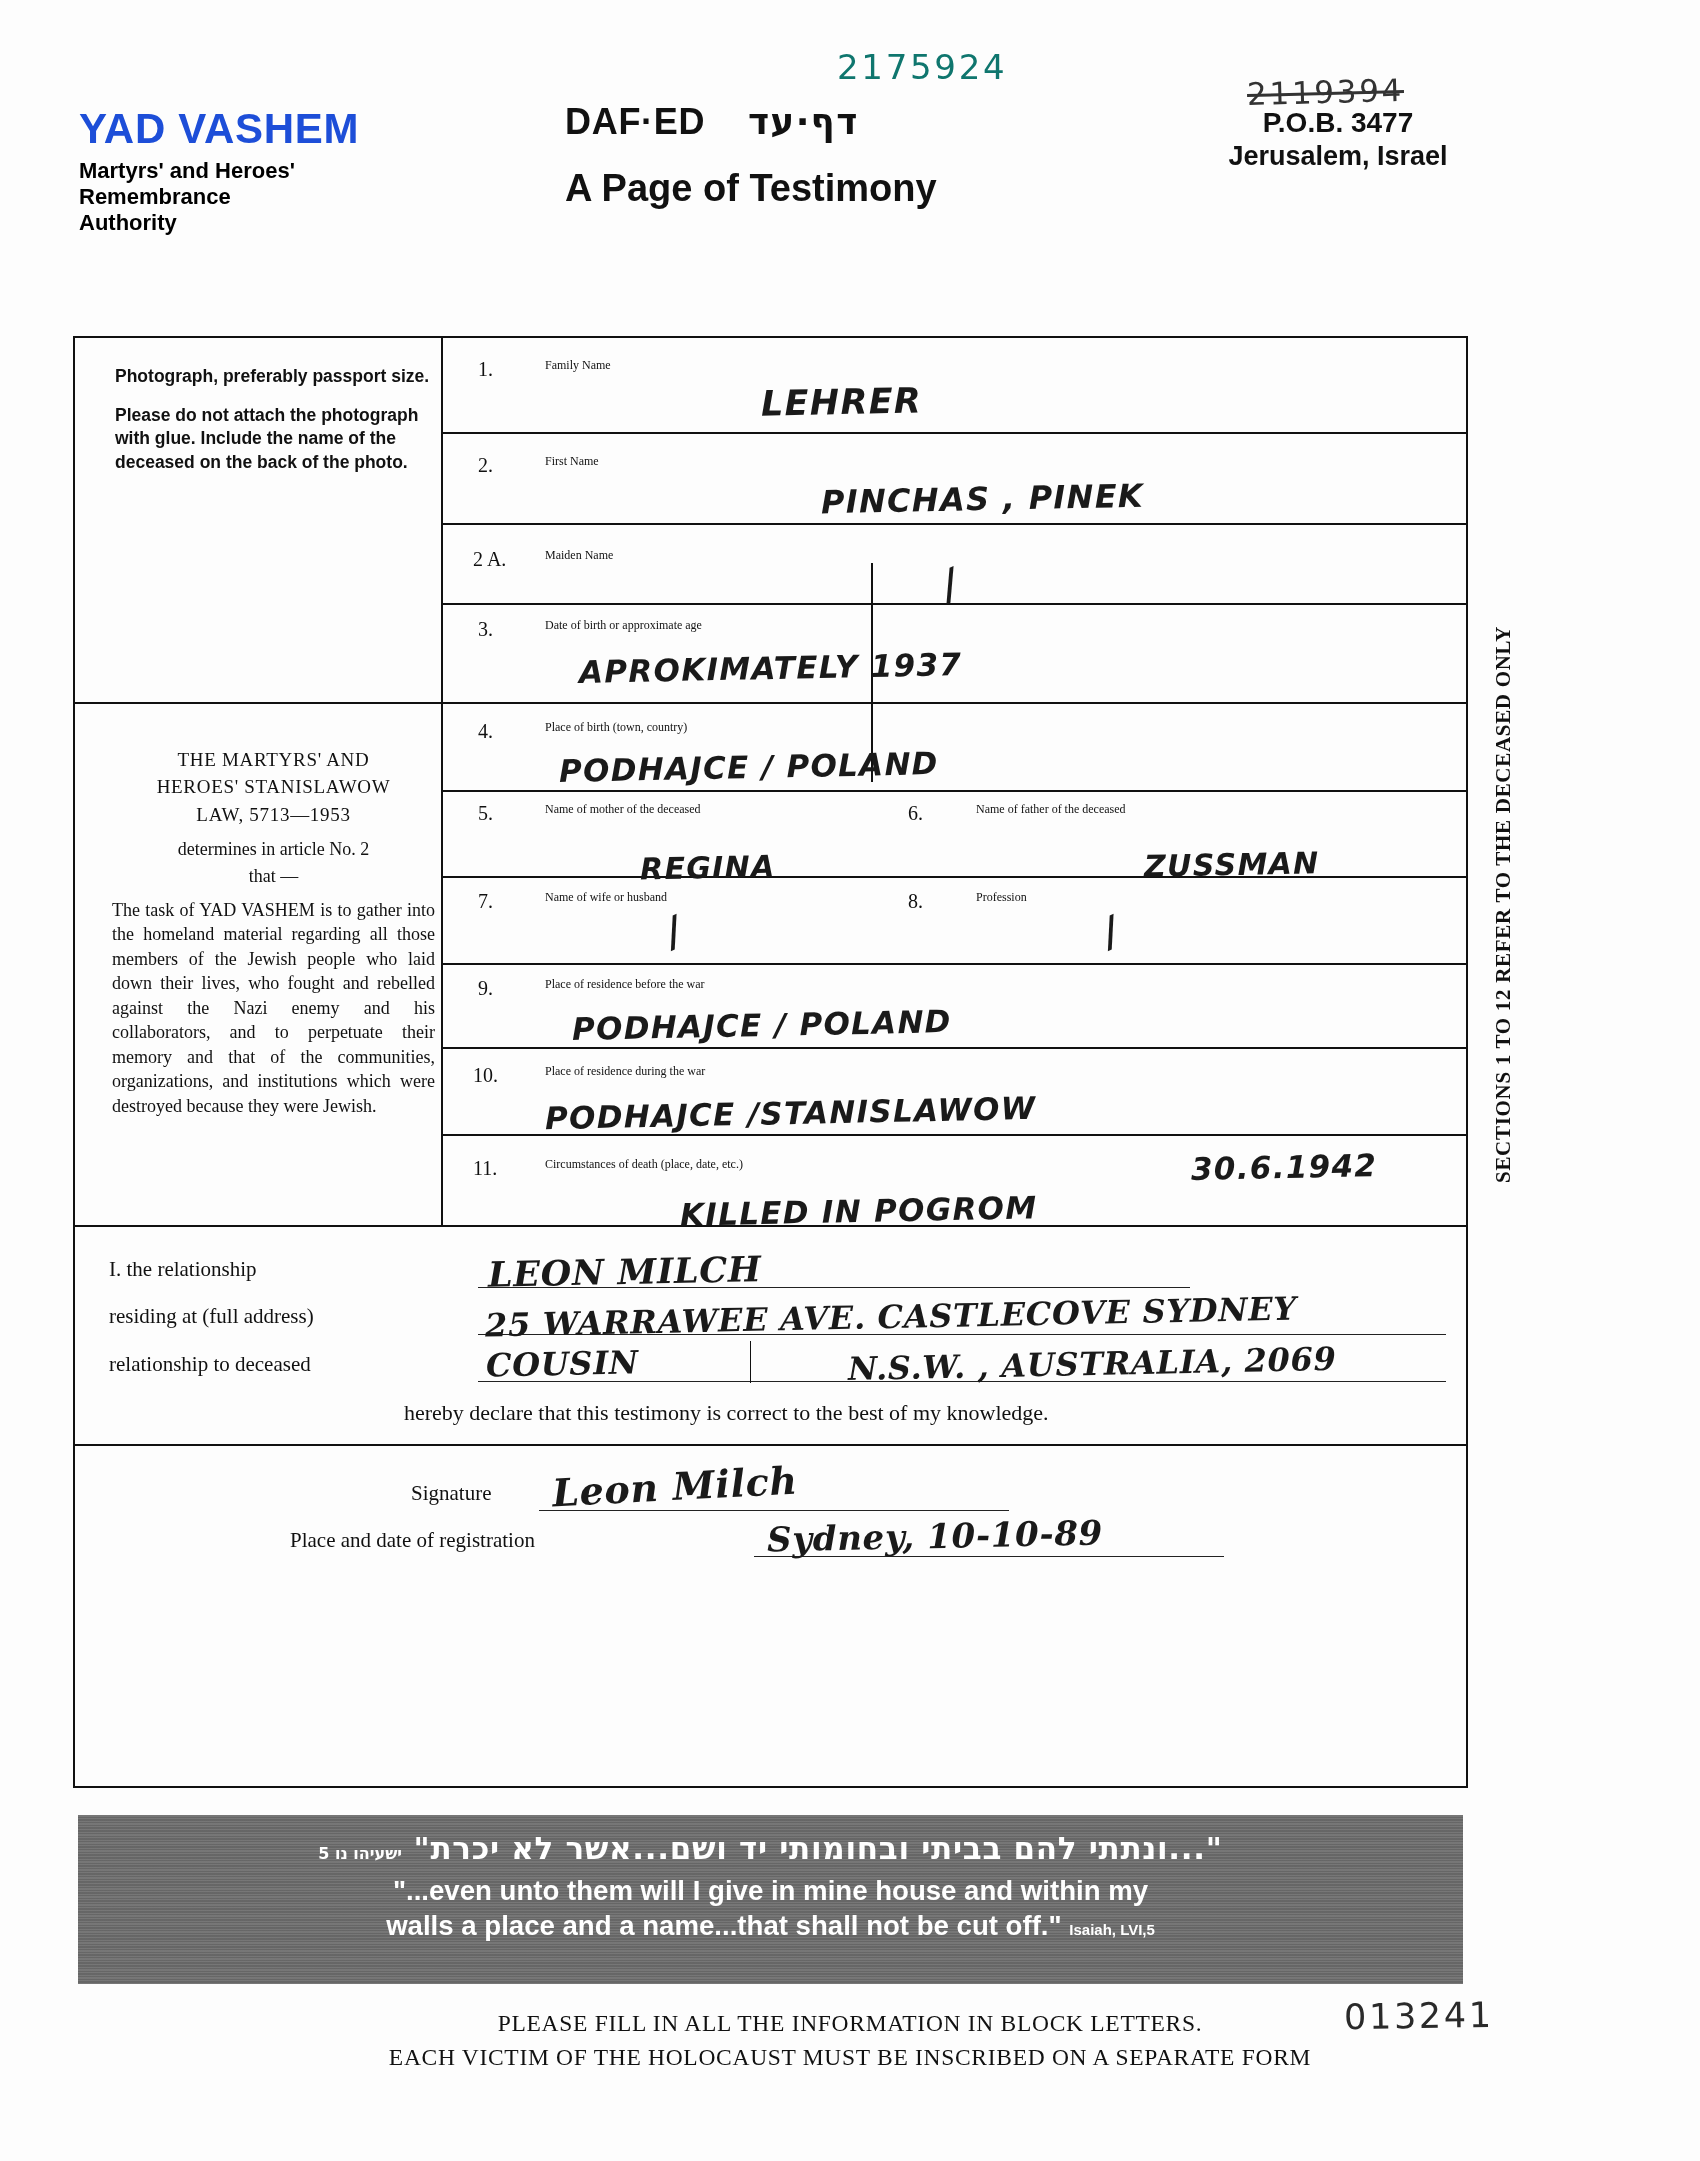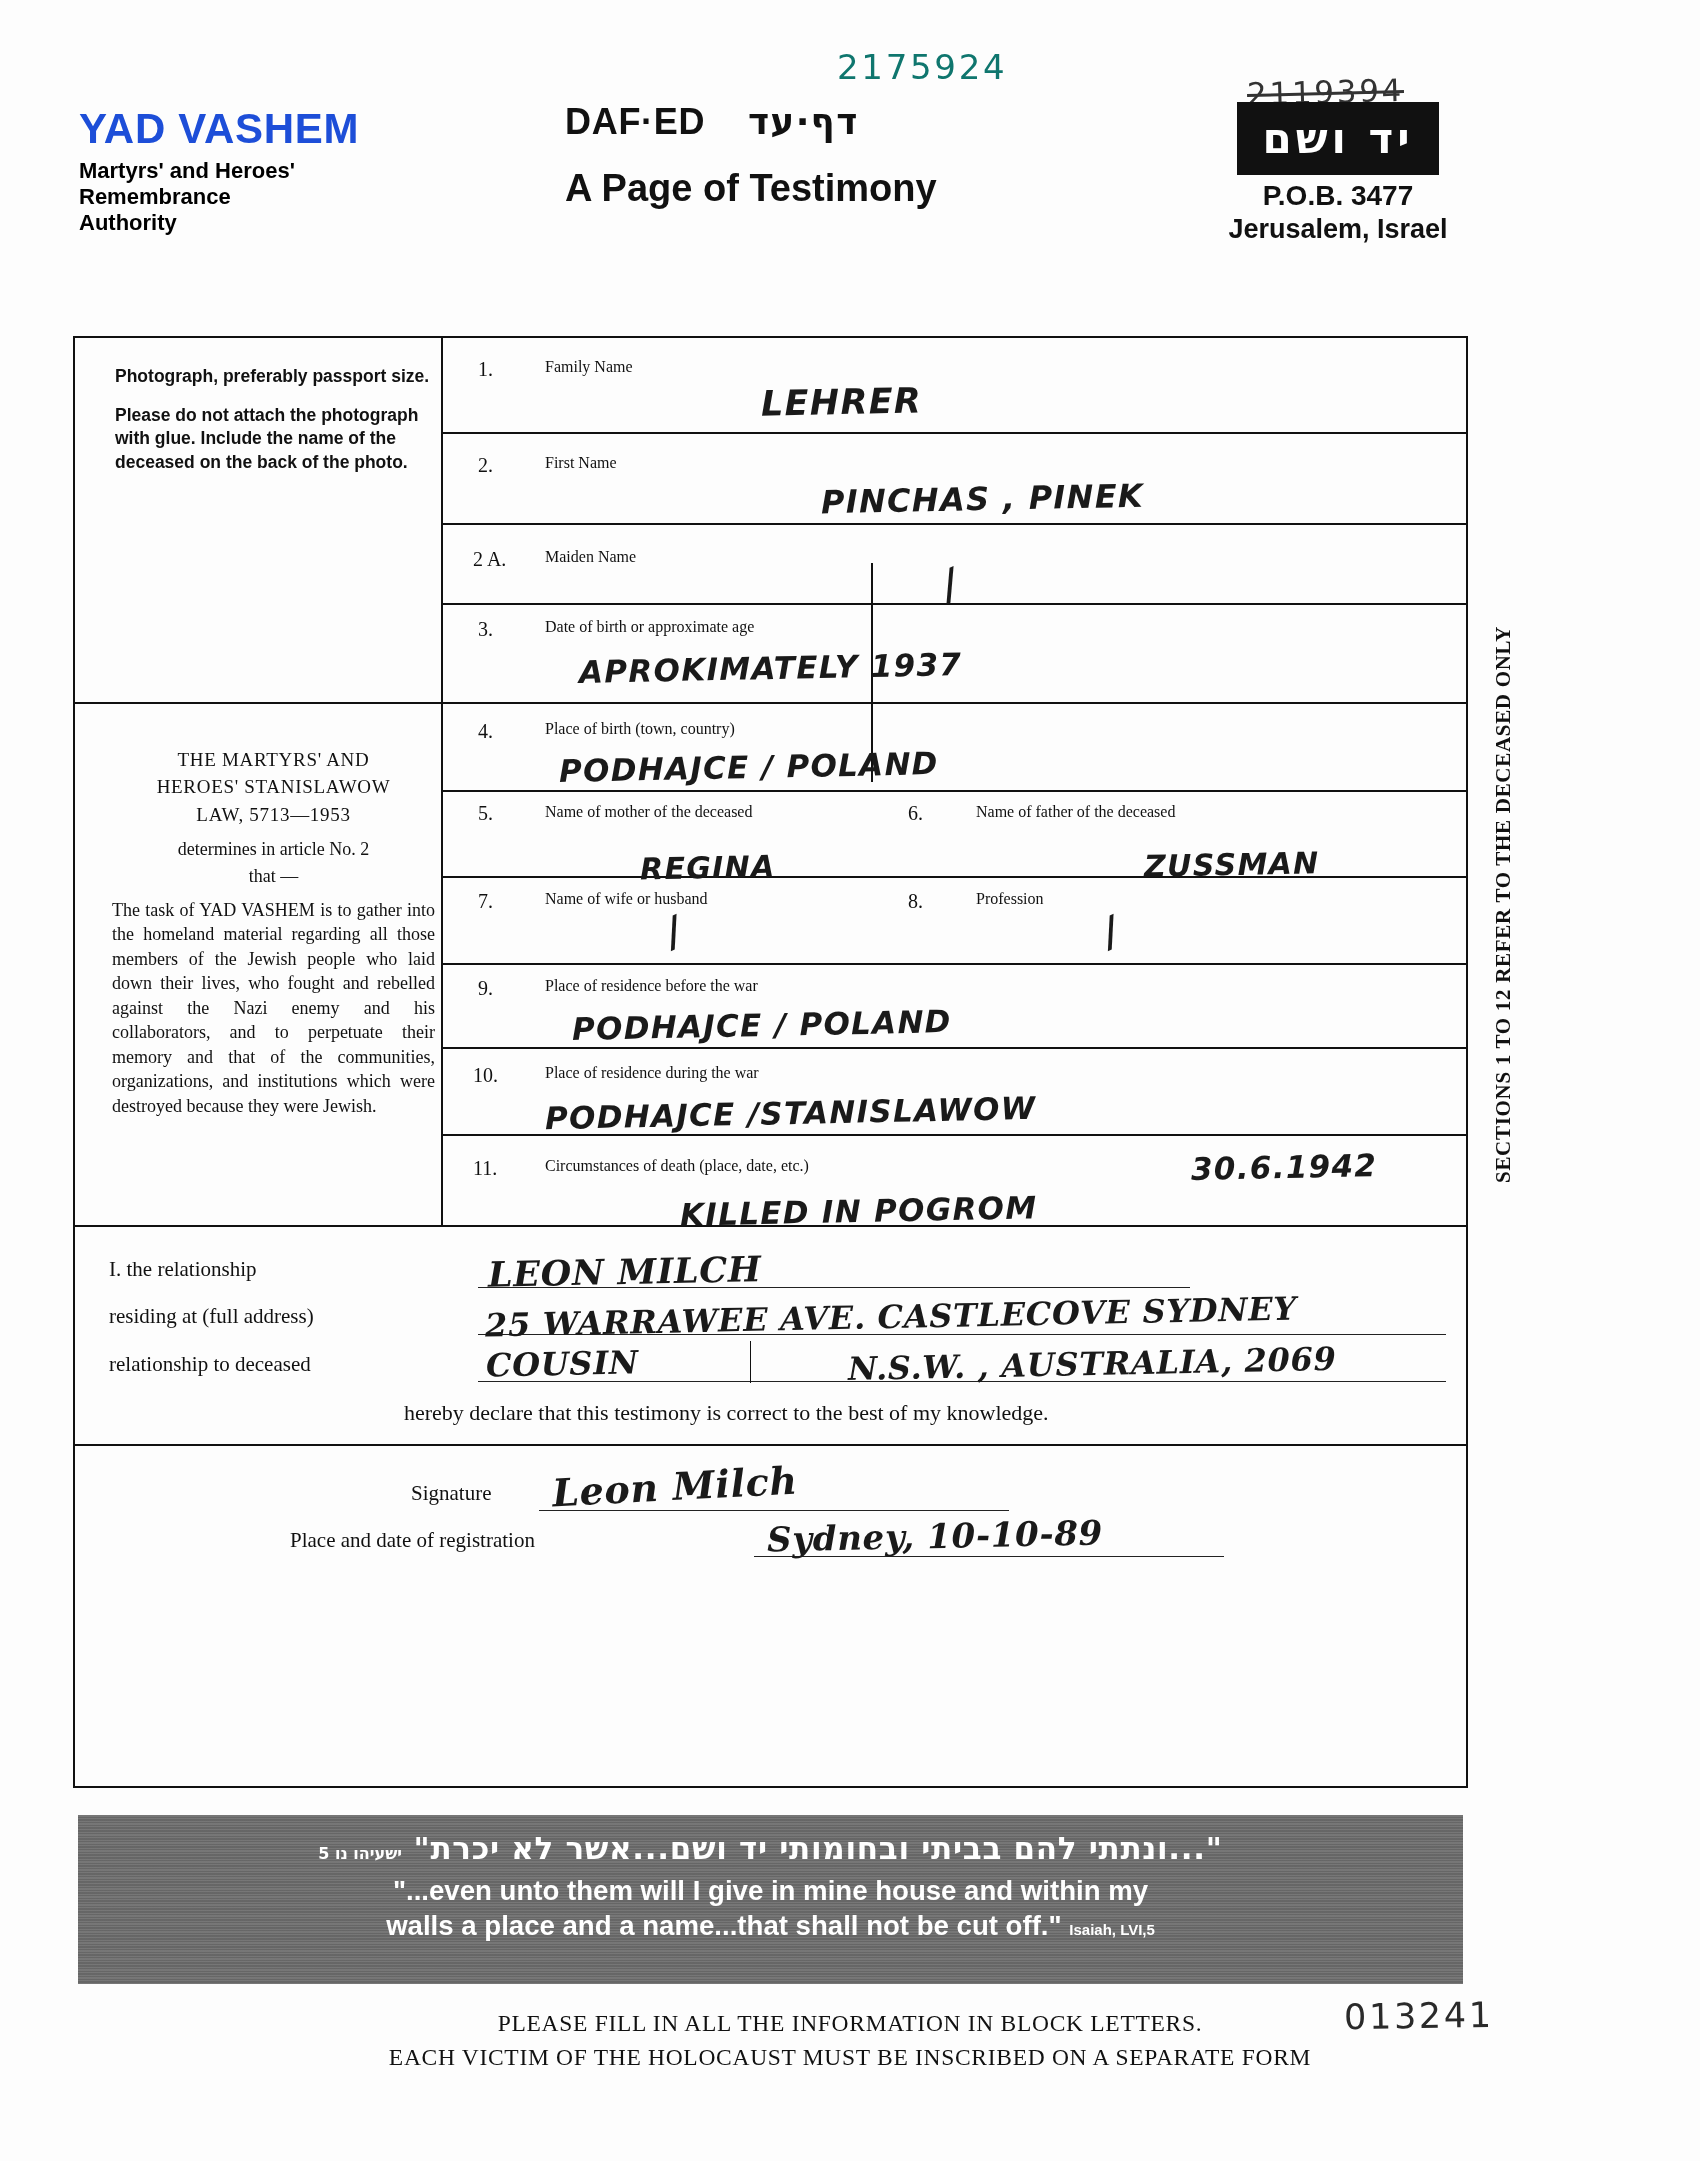--- a/index.html
+++ b/index.html
@@ -200,21 +200,21 @@
   }
   .law-det { text-align: center; margin-bottom: 2.7px; }
   .law-that { text-align: center; margin-bottom: 9.4px; }
   .f-num {
     position: absolute;
     font-size: 20px;
     font-family: "Liberation Serif", serif;
   }
   .f-lbl {
     position: absolute;
-    font-size: 16px;
+    font-size: 12px;
     font-family: "Liberation Serif", serif;
   }
 
   
   .sig-lbl {
     position: absolute;
     font-family: "Liberation Serif", serif;
     font-size: 21px;
   }
   .ul {
@@ -313,21 +313,20 @@
     </div>
   </div>
 
   <div class="hdr-mid">
     <span class="hdr-dafed">DAF·ED</span>
     <span class="hdr-dafed-heb">דף·עד</span>
     <div class="hdr-pot">A Page of Testimony</div>
   </div>
 
   <div class="hdr-right">
-    <div class="yv-logo">יד ושם</div>
     <div class="hdr-pob">P.O.B. 3477</div>
     <div class="hdr-jer">Jerusalem, Israel</div>
   </div>
 
   <div class="vert-note">SECTIONS 1 TO 12 REFER TO THE DECEASED ONLY</div>
 
   <div class="tbl">
 
     <div class="vline" style="left:366px; height:887px;"></div>
     <div class="vline" style="left:796px; top:225px; height:118px;"></div>

